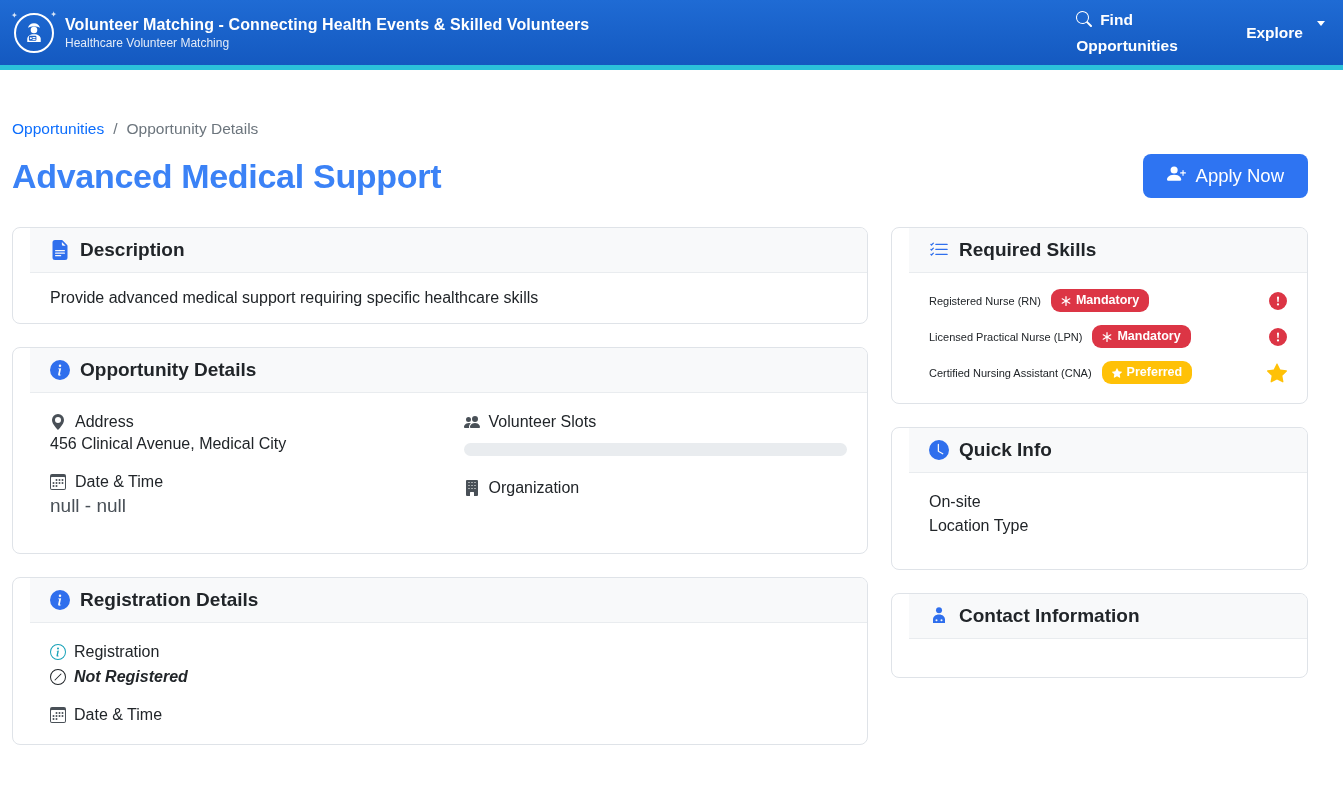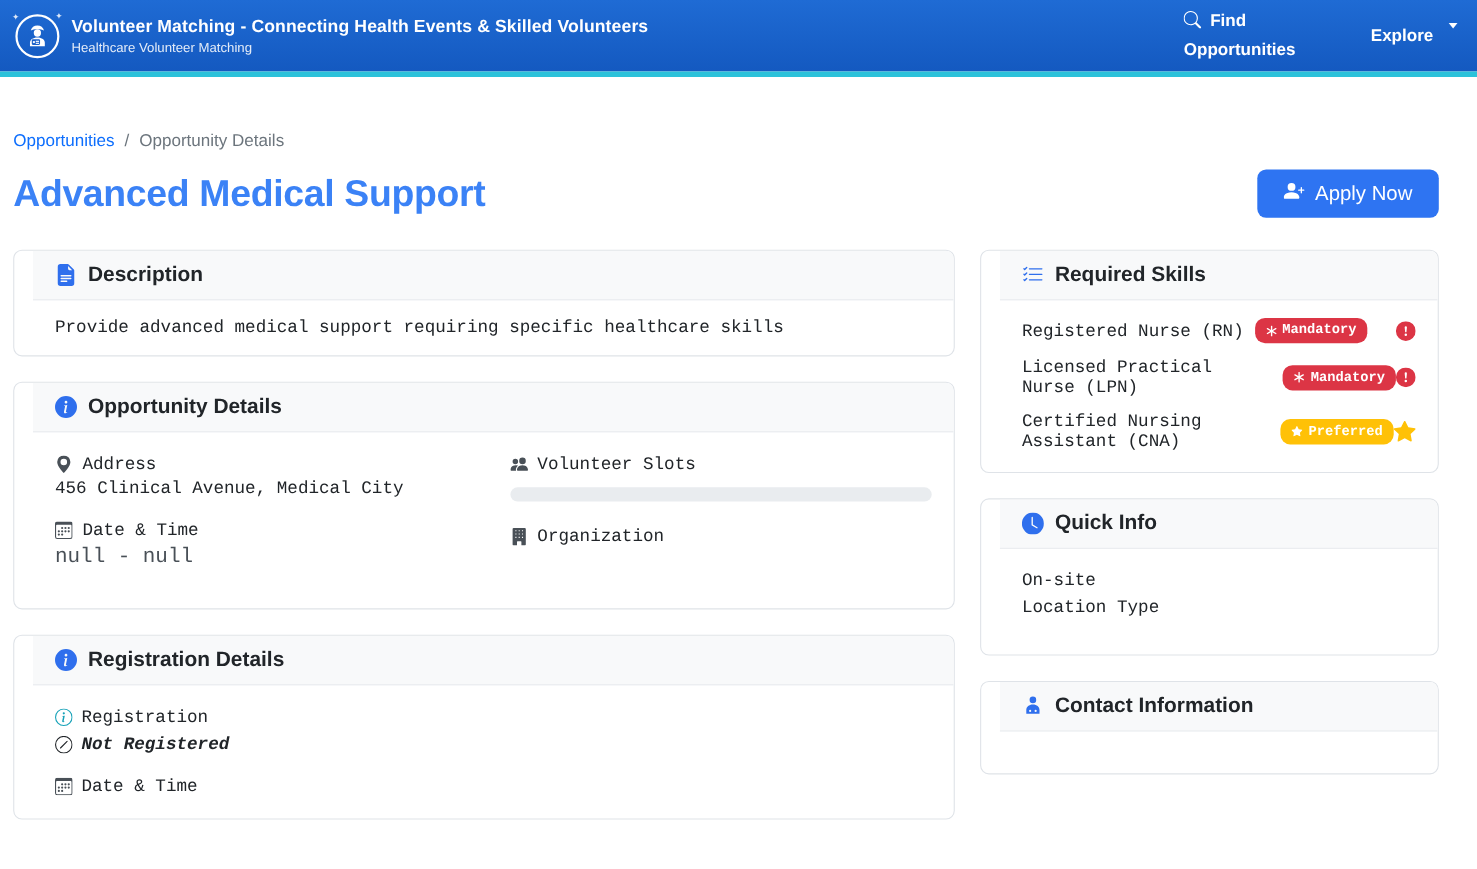--- a/index.html
+++ b/index.html
@@ -72,38 +72,38 @@
   .col { display:flex; flex-direction:column; gap:23px; }
   .card {
     border:1px solid #dfe3e8; border-radius:8px; background:#fff; overflow:hidden;padding-left:17px;
   }
   .card-header {
     background:#f8f9fa; border-bottom:1px solid #e9ecef;
     padding:8px 20px; display:flex; align-items:center; gap:10px;
     font-size:19px; font-weight:600; color:#212529; line-height:28px;
   }
   .card-header svg { width:20px; height:20px; fill:#2f6fed; flex:0 0 auto; }
-  .card-body { padding:16px 20px; font-size:16px;font-family:Liberation Mono, monospace; }
+  .card-body { padding:16px 20px; font-size:16px; }
   .body-pad { padding:20px; }
   
   .details-grid { display:grid; grid-template-columns:1fr 1fr; column-gap:30px; }
   .info-label { display:flex; align-items:center; gap:9px; margin-bottom:4px; color:#212529; }
   .info-label svg { width:16px; height:16px; fill:#495057; flex:0 0 auto; }
   .info-value { margin:0 0 20px 0; }
   .info-value.small { font-size:19px; color:#495057; margin-bottom:16px; }
   .progress-track { height:13px; background:#e9ecef; border-radius:10px; margin:12px 0 23px; }
   
   .reg-row { display:flex; align-items:center; gap:8px; margin-bottom:7px; }
   .reg-row svg { width:16px; height:16px; flex:0 0 auto; }
   .reg-status { font-weight:700; font-style:italic; }
   .reg-dt { margin-top:20px; margin-bottom:0; }
   
   .skill-row { display:flex; align-items:center; margin-bottom:13px; }
   .skill-row:last-child { margin-bottom:3px;margin-top:13px; }
-  .skill-name { font-size:16px; }
+  .skill-name { font-size:11px; }
   .badge {
     display:inline-flex; align-items:center; gap:5px;
     border-radius:9px; padding:4px 10px; margin-left:10px;
     font-size:12.5px; font-weight:700; color:#fff; line-height:1.2;
   }
   .badge svg { width:10px; height:10px; fill:#fff; }
   .badge-mandatory { background:#dc3545; }
   .badge-preferred { background:#ffc107; }
   .skill-flag { margin-left:auto; display:flex; align-items:center; }
   .skill-flag svg { width:18px; height:18px; }

